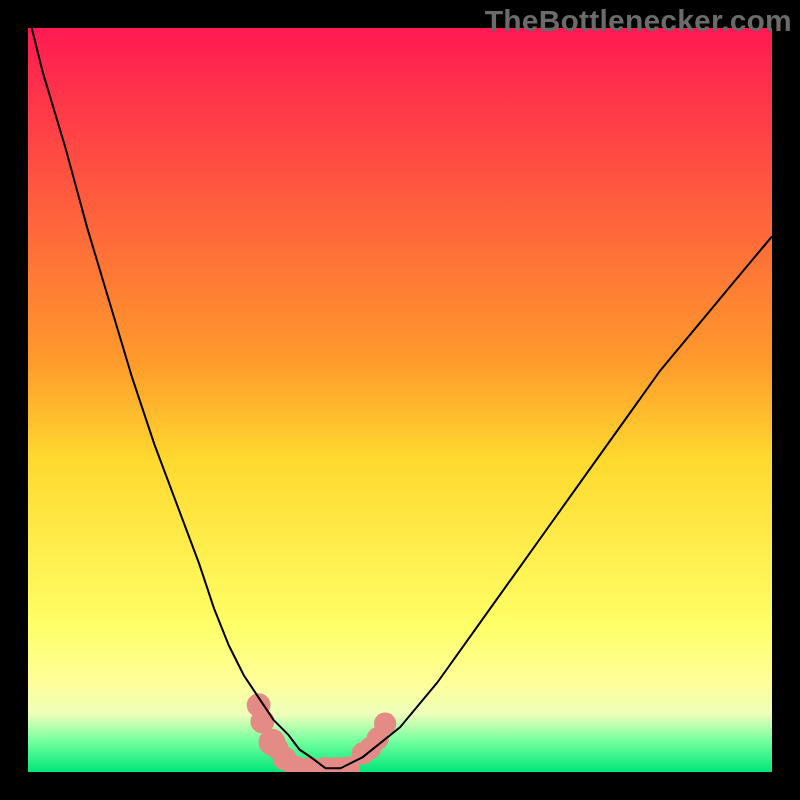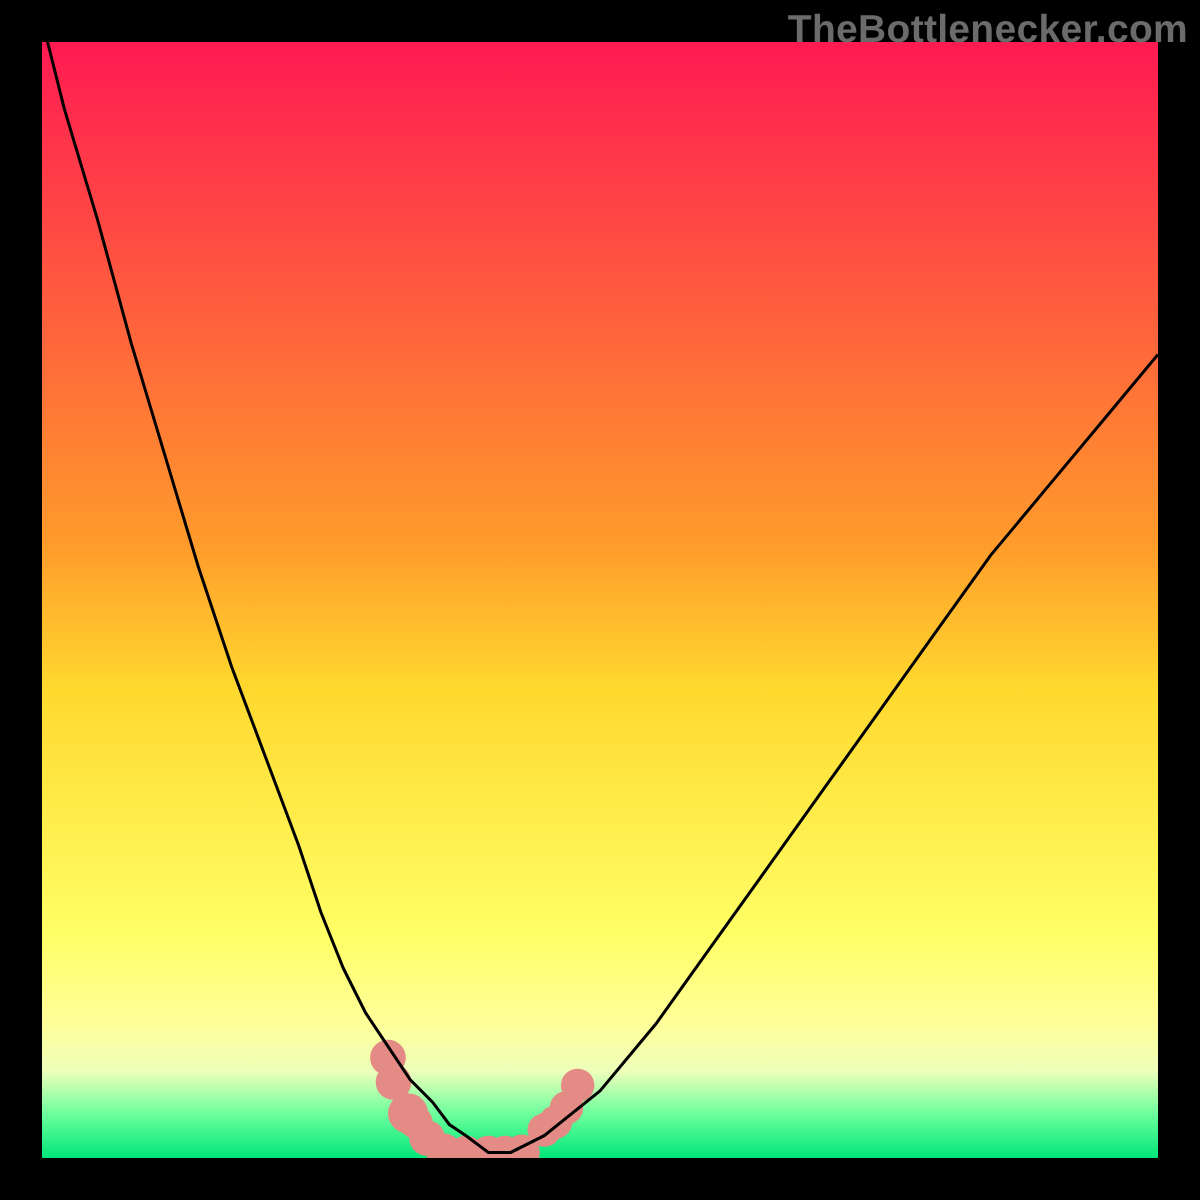--- a/index.html
+++ b/index.html
@@ -24,21 +24,21 @@
     left: 28px;
     width: 744px;
     height: 744px;
     overflow: hidden;
   }
   .watermark {
     position: absolute;
     top: 4px;
     right: 8px;
     font-family: Arial, Helvetica, sans-serif;
-    font-size: 26px;
+    font-size: 30px;
     font-weight: 600;
     color: #6b6b6b;
     letter-spacing: 0.2px;
   }
   svg { display: block; }
 </style>
 </head>
 <body>
 
 <div class="frame">

